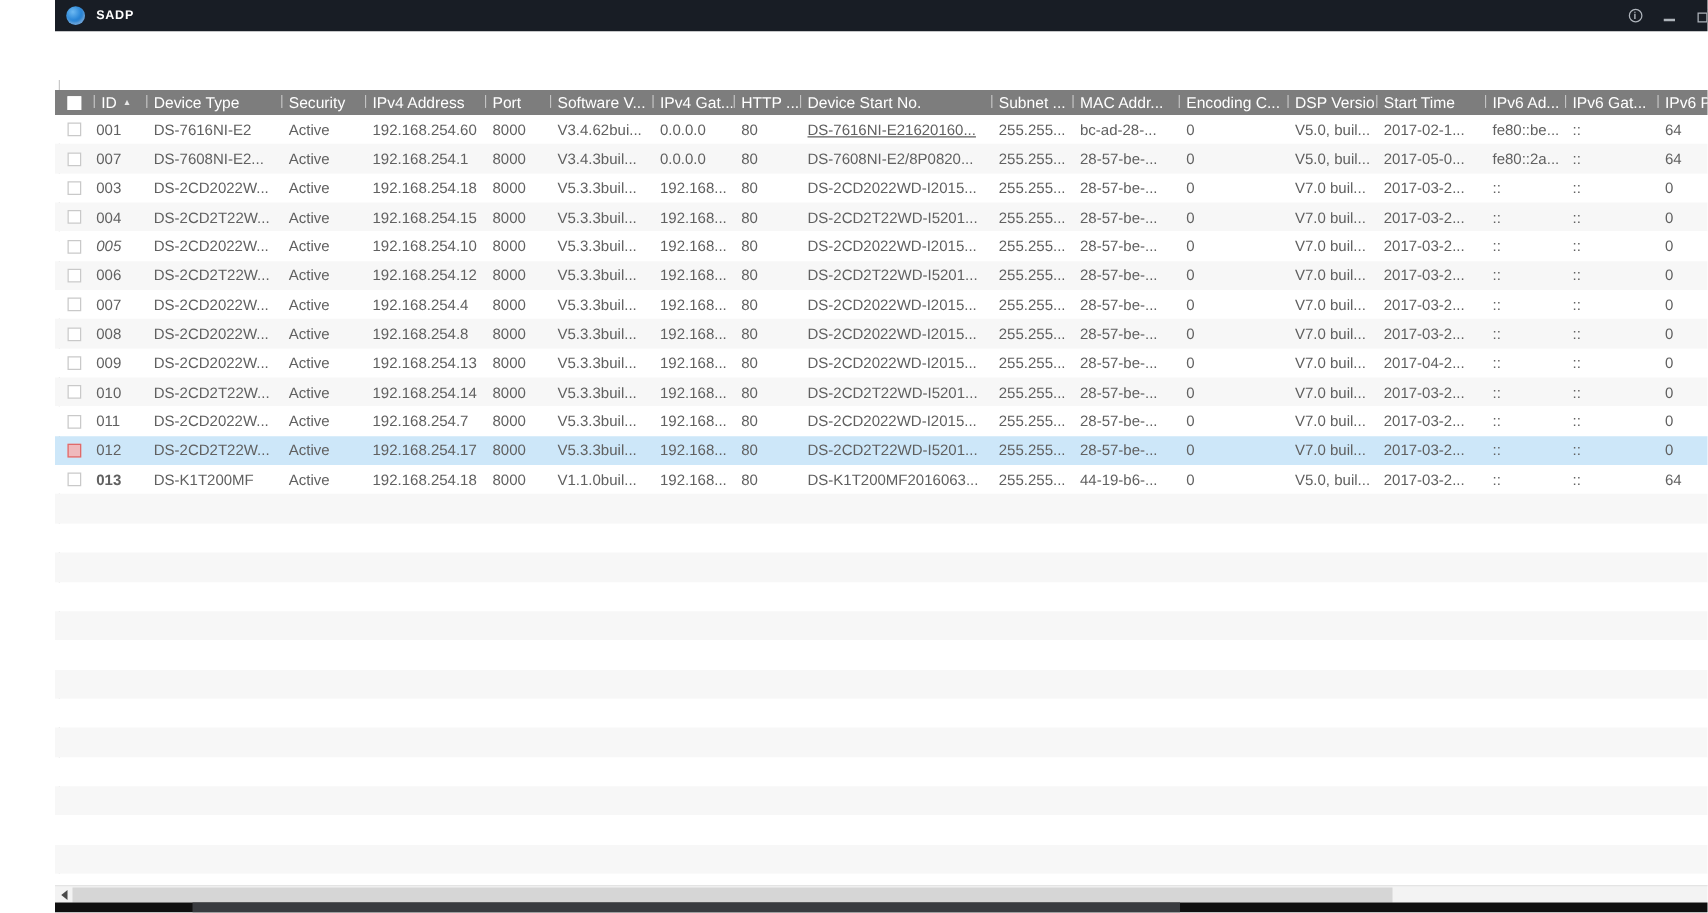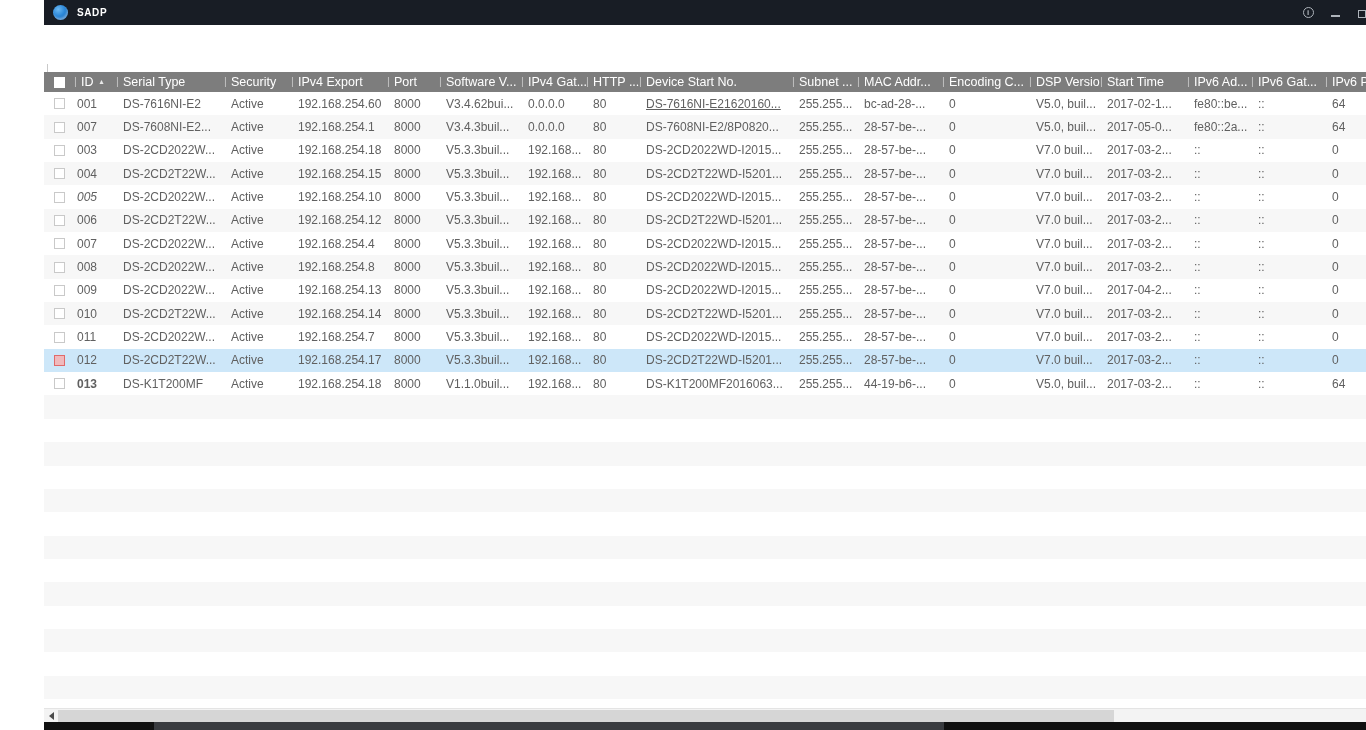--- a/index.html
+++ b/index.html
@@ -107,29 +107,29 @@
       <div class="th cb-col">
         <span class="cb cb-all"></span>
       </div>
       <div class="th" style="width: 42px;">
         <span class="sep">|</span>
         <span>ID</span>
         <span class="sort-icon">▴</span>
       </div>
       <div class="th" style="width: 108px;">
         <span class="sep">|</span>
-        <span>Serial Type</span>
+        <span>Device Type</span>
       </div>
       <div class="th" style="width: 67px;">
         <span class="sep">|</span>
         <span>Security</span>
       </div>
       <div class="th" style="width: 96px;">
         <span class="sep">|</span>
-        <span>IPv4 Export</span>
+        <span>IPv4 Address</span>
       </div>
       <div class="th" style="width: 52px;">
         <span class="sep">|</span>
         <span>Port</span>
       </div>
       <div class="th" style="width: 82px;">
         <span class="sep">|</span>
         <span>Software V...</span>
       </div>
       <div class="th" style="width: 65px;">

